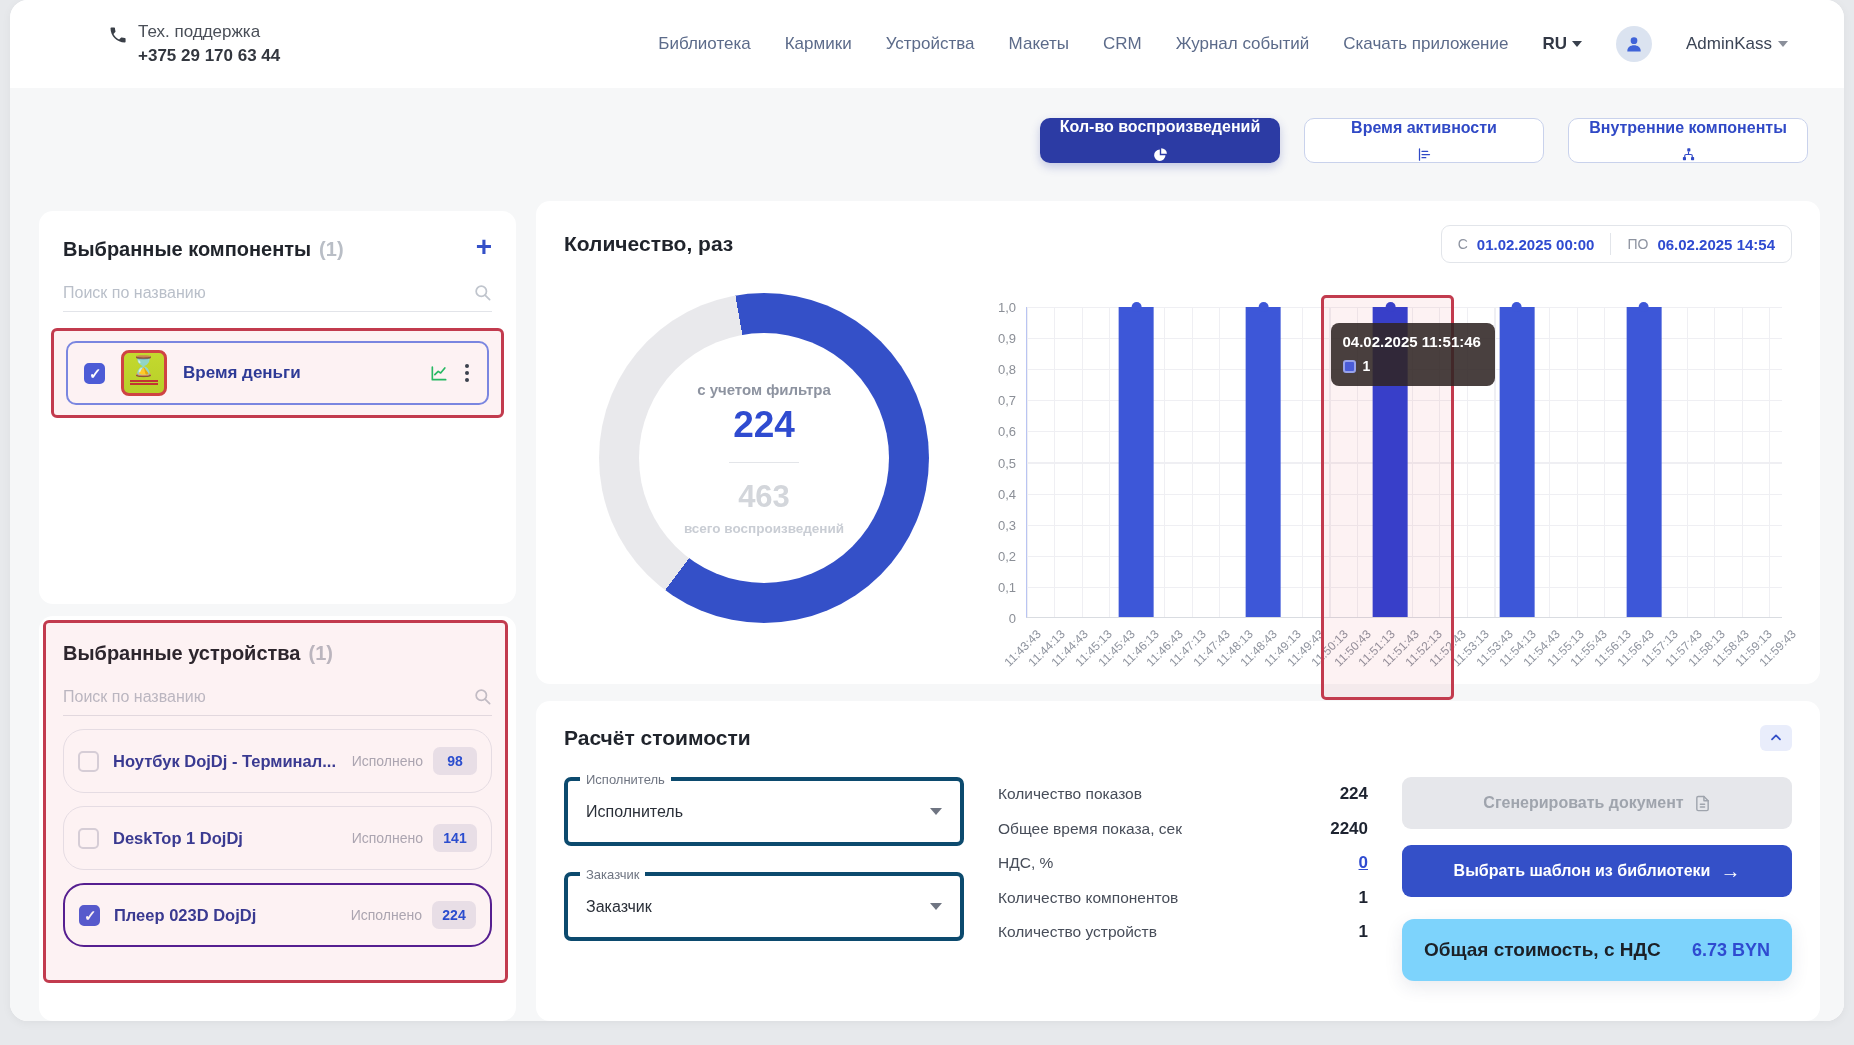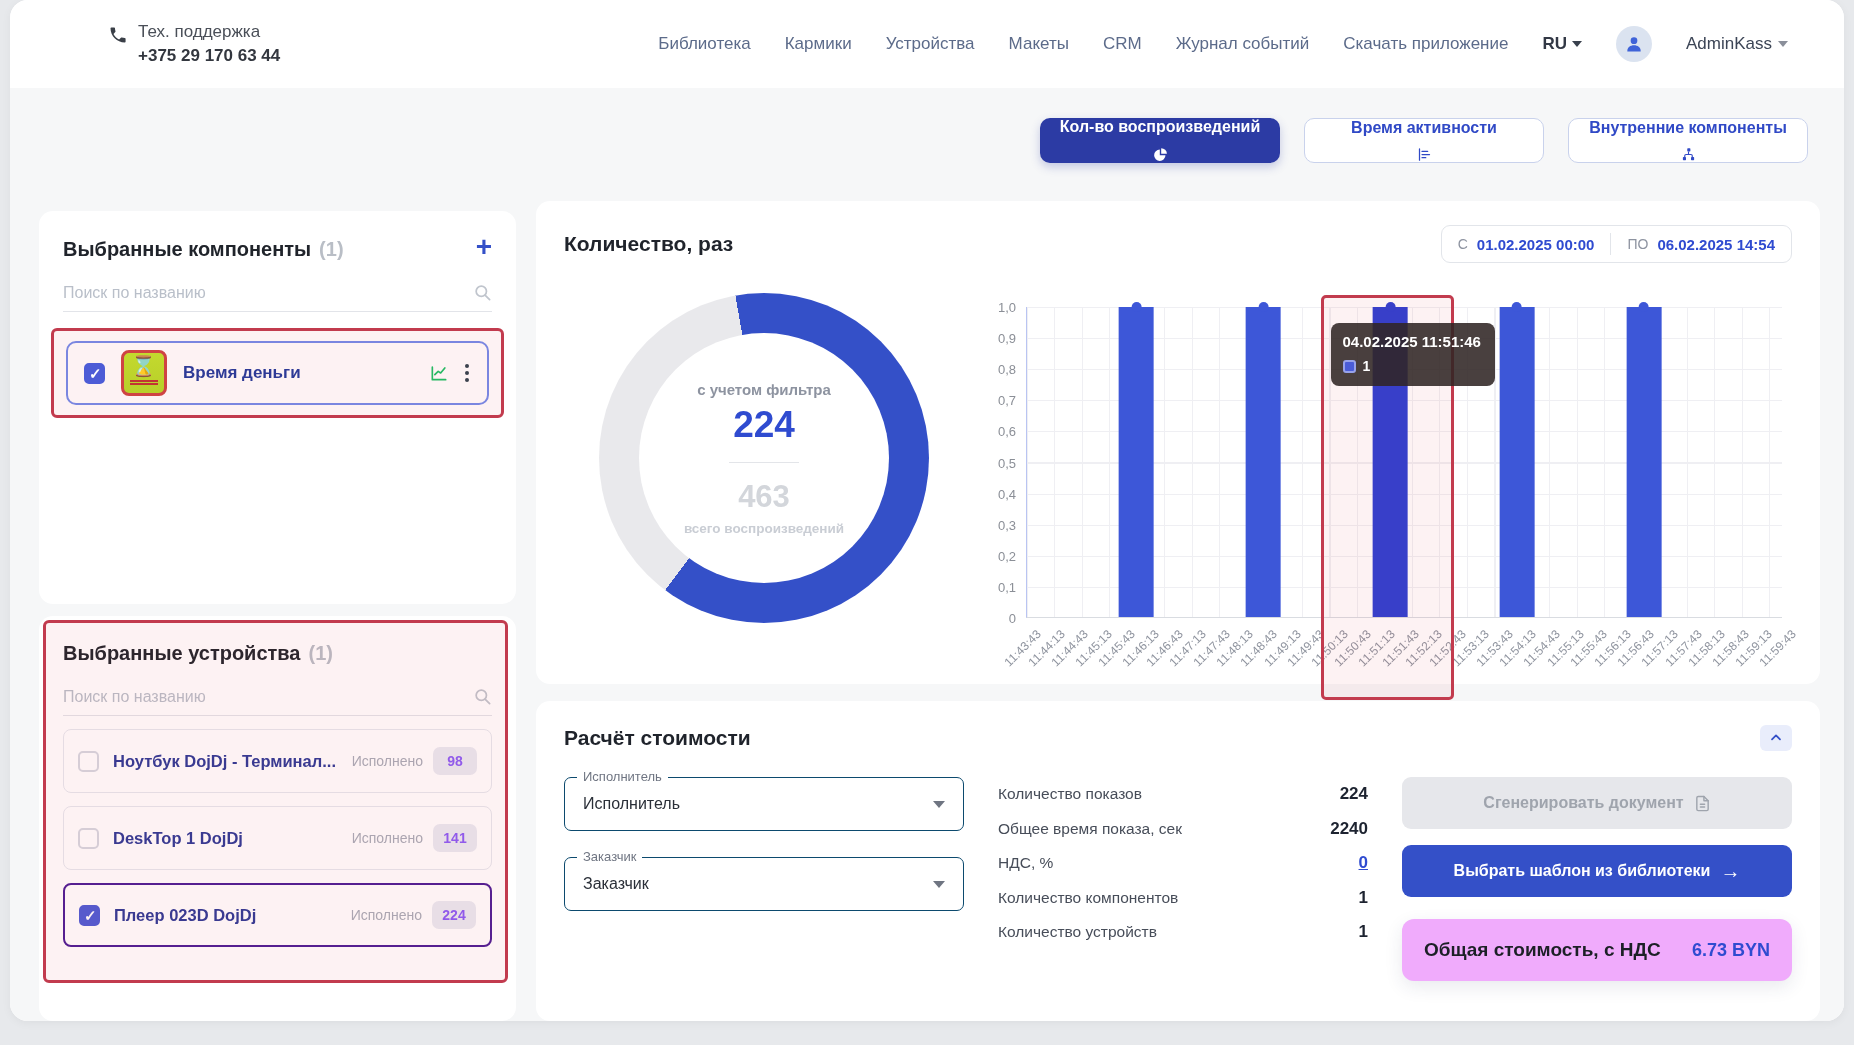--- a/index.html
+++ b/index.html
@@ -80,28 +80,28 @@
   .thumb .hg { font-size:20px; line-height:26px; }
   .thumb .tl { width:70%; height:2px; background:#c23333; margin-top:1px; }
   .comp-name { font-size:17px; font-weight:bold; color:#2e3a96; }
   .row-icons { margin-left:auto; display:flex; align-items:center; gap:14px; }
   .kebab { display:flex; flex-direction:column; gap:3px; cursor:pointer; padding:2px; }
   .kebab i { width:4px; height:4px; border-radius:50%; background:#3b414d; }
 
   .dev-card { position:absolute; left:29px; top:528px; width:477px; height:405px; padding:26px 24px;
               overflow:hidden; }
   .dev-annot { position:absolute; left:4px; top:4px; right:8px; bottom:38px; pointer-events:none; z-index:5; }
-  .dev-row { border:1.5px solid #e6e8ee; border-radius:8px; height:64px; display:flex; align-items:center;
+  .dev-row { border:1.5px solid #e6e8ee; border-radius:21px; height:64px; display:flex; align-items:center;
              gap:14px; padding:0 14px; margin-top:13px; cursor:pointer; background:#fff; }
   .dev-row.selected { border:2px solid #4c1d95; }
   .dev-name { font-size:16.5px; font-weight:bold; color:#2e3a96; white-space:nowrap; overflow:hidden; }
   .dev-right { margin-left:auto; display:flex; align-items:center; gap:10px; }
   .exec-label { font-size:14px; color:#a8adb8; }
   .badge { background:#e9eaf2; border-radius:7px; min-width:44px; height:28px; display:flex;
-           align-items:center; justify-content:center; font-size:14px; font-weight:bold; color:#8b5cf6;
+           align-items:center; justify-content:center; font-size:14px; font-weight:bold; color:#1d4ed8;
            padding:0 8px; }
 
   
   .stats-card { position:absolute; left:526px; top:113px; right:24px; height:483px; padding:24px 28px; }
   .stats-head { display:flex; align-items:center; }
   .stats-title { font-size:21px; font-weight:bold; color:#1f232b; }
   .daterange { margin-left:auto; height:38px; border:1px solid #e2e5ea; border-radius:9px; display:flex;
                align-items:center; background:#fff; }
   .datebox { display:flex; align-items:center; gap:9px; padding:0 16px; cursor:pointer; }
   .datebox .pre { font-size:14px; color:#8d93a0; }
@@ -143,40 +143,40 @@
   .tooltip .sq { width:13px; height:13px; border-radius:3px; background:#4a5cd8; border:2px solid #97a2ea; }
 
   
   .cost-card { position:absolute; left:526px; top:613px; right:24px; height:320px; padding:24px 28px; }
   .cost-head { display:flex; align-items:center; }
   .cost-title { font-size:21px; font-weight:bold; color:#1f232b; }
   .collapse-btn { margin-left:auto; width:32px; height:26px; background:#e9edfb; border-radius:6px;
                   display:flex; align-items:center; justify-content:center; cursor:pointer; }
   .cost-body { display:flex; gap:34px; margin-top:26px; }
   .col-selects { width:400px; }
-  .mselect { position:relative; border:1px solid #0c4a6e; border-radius:7px; height:54px; display:flex;
+  .mselect { position:relative; border:4px solid #0c4a6e; border-radius:7px; height:69px; display:flex;
              align-items:center; padding:0 18px; margin-bottom:26px; cursor:pointer; background:#fff;gap:13px; }
   .mselect .flabel { position:absolute; top:-9px; left:12px; background:#fff; padding:0 6px;
                      font-size:13px; color:#6f7582; }
   .mselect .mval { font-size:16px; color:#2a2f38; }
   .mselect .mcaret { margin-left:auto; width:0; height:0; border-left:6px solid transparent;
                      border-right:6px solid transparent; border-top:7px solid #6f7582; }
   .col-stats { flex:1; max-width:400px; }
   .stat-row { display:flex; align-items:center; height:34.5px; }
   .stat-row .lbl { font-size:15.5px; color:#474d59; }
   .stat-row .val { margin-left:auto; font-size:17px; font-weight:bold; color:#1d2330; }
   .stat-row .val.link { color:#2f4bd0; text-decoration:underline; cursor:pointer; }
   .col-actions { width:390px; }
   .abtn { width:100%; height:52px; border-radius:9px; display:flex; align-items:center; justify-content:center;
           gap:10px; font-size:16px; font-weight:bold; cursor:pointer; border:none;
           font-family:"Liberation Sans", sans-serif; }
   .abtn.disabled { background:#e6e7eb; color:#9fa4ad; cursor:default; }
   .abtn.primary { background:#3450c8; color:#fff; margin-top:16px; }
   .abtn .arrow { font-size:20px; }
-  .total-card { margin-top:22px; background:#f0abfc; border-radius:12px; box-shadow:0 6px 18px rgba(40,50,90,.10);
+  .total-card { margin-top:22px; background:#7dd3fc; border-radius:12px; box-shadow:0 6px 18px rgba(40,50,90,.10);
                 padding:20px 22px; display:flex; align-items:center; }
   .total-label { font-size:19px; font-weight:bold; color:#1c2026; }
   .total-value { margin-left:auto; font-size:18px; font-weight:bold; color:#2f4bd0; }
 
   svg { display:block; }
 </style>
 </head>
 <body>
 
 <div class="frame">

